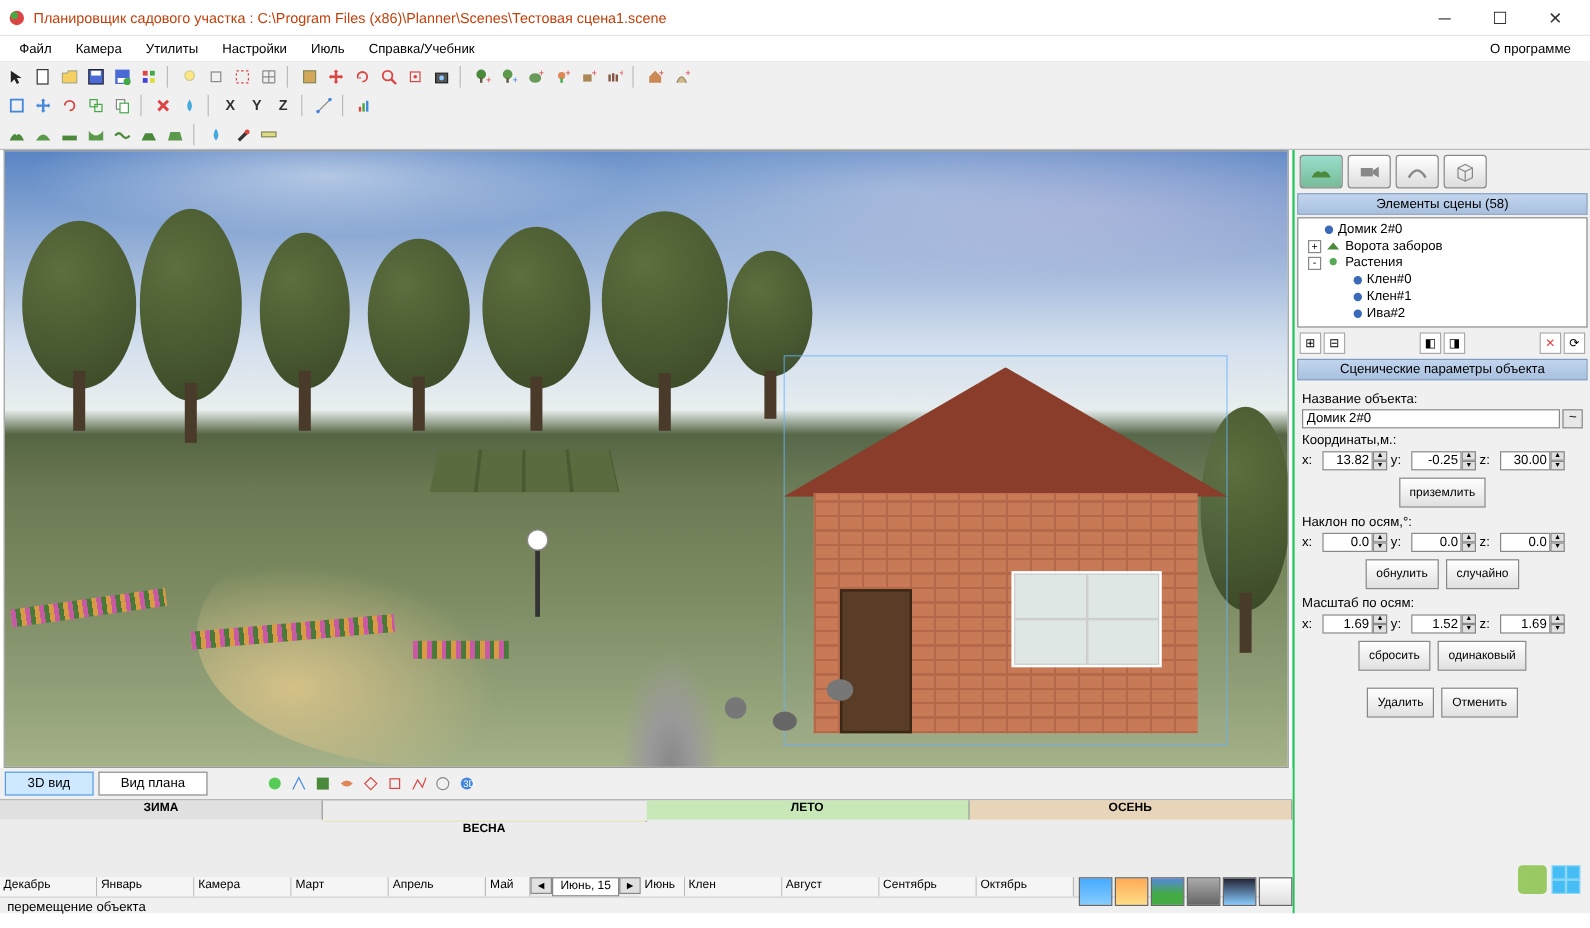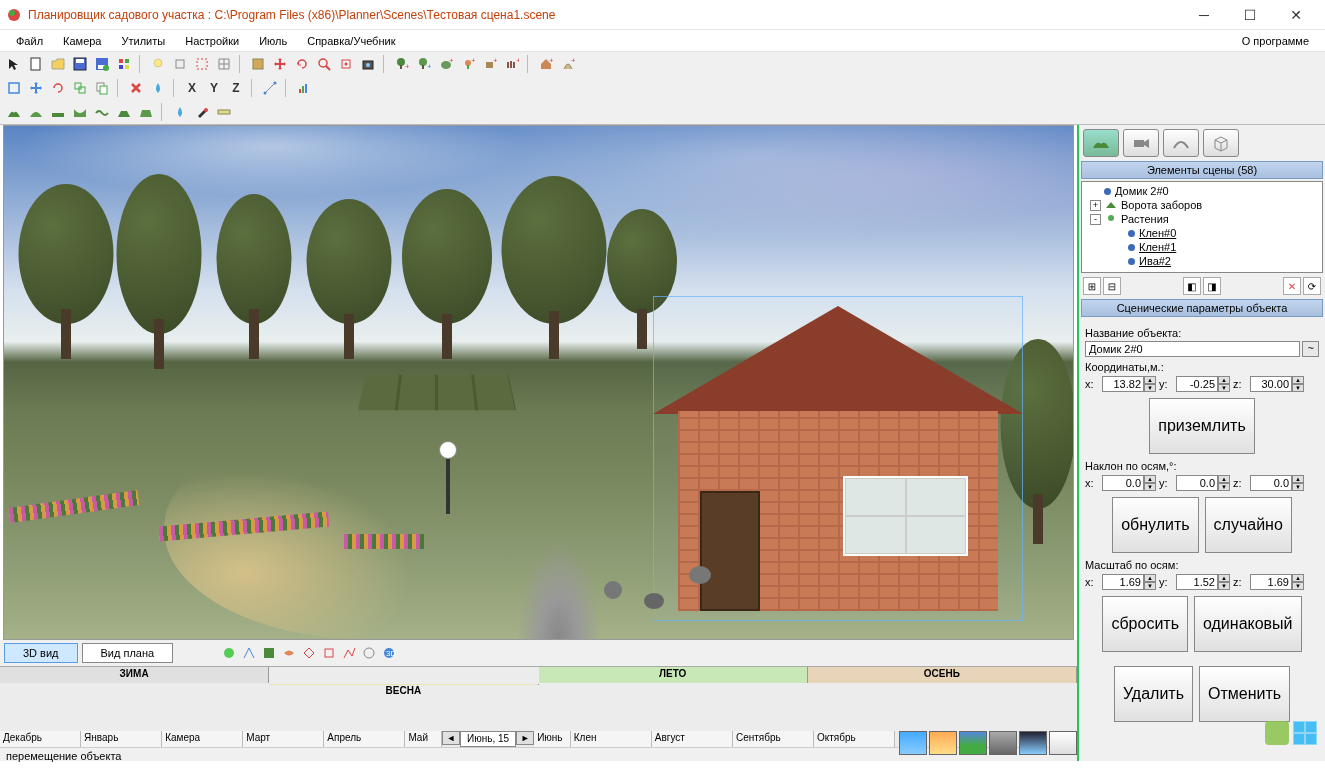--- a/index.html
+++ b/index.html
@@ -73,37 +73,37 @@
 
 .rpanel { width: 246px; background: #f0f0f0; display: flex; flex-direction: column; padding: 2px; gap: 2px; }
 .rp-tabs { display: flex; gap: 4px; padding: 2px; }
 .rp-tab { width: 36px; height: 28px; border: 1px solid #888; background: linear-gradient(#fff,#ddd); border-radius: 3px; display: flex; align-items: center; justify-content: center; cursor: pointer; }
 .rp-tab.active { background: linear-gradient(#9dc,#7b9); }
 .rp-header { background: linear-gradient(#c2d5ee,#a8c0de); text-align: center; padding: 2px; font-size: 11px; border: 1px solid #7a9ac0; }
 .tree-list { background: #fff; border: 1px solid #888; height: 92px; overflow-y: auto; font-size: 11px; padding: 2px; }
 .tree-item { display: flex; align-items: center; gap: 4px; padding: 1px 0 1px 20px; cursor: pointer; }
 .tree-item .exp { width: 11px; height: 11px; border: 1px solid #888; text-align: center; line-height: 9px; font-size: 9px; margin-left: -14px; }
 .tree-item .dot { width: 7px; height: 7px; background: #3a6ab8; border-radius: 50%; }
-.tree-item.indent { padding-left: 44px; text-decoration: underline; }
+.tree-item.indent { padding-left: 44px; }
 
 .rp-icons { display: flex; justify-content: space-between; padding: 2px; }
 .rp-icons .grp { display: flex; gap: 2px; }
 .rp-icons .ic { width: 18px; height: 18px; border: 1px solid #aaa; background: #fff; cursor: pointer; display: flex; align-items: center; justify-content: center; font-size: 10px; }
 
 .props { background: #f0f0f0; padding: 4px; font-size: 11px; flex: 1; }
 .props label { display: block; margin: 4px 0 2px; }
 .props input[type=text] { width: 100%; padding: 1px 3px; border: 1px solid #888; background: #fff; font-size: 11px; }
 .coord-row { display: flex; align-items: center; gap: 3px; margin: 3px 0; }
 .coord-row span.lbl { width: 14px; }
 .spin { display: flex; align-items: center; }
 .spin input { width: 42px; text-align: right; padding: 1px 2px; border: 1px solid #888; font-size: 11px; }
 .spin .arrows { display: flex; flex-direction: column; }
 .spin .arrows div { width: 12px; height: 8px; background: #e0e0e0; border: 1px solid #888; font-size: 6px; line-height: 6px; text-align: center; cursor: pointer; }
 .btn-row { display: flex; gap: 6px; justify-content: center; margin: 6px 0; }
-.pbtn { padding: 18px 8px; border: 1px solid #888; background: linear-gradient(#fff,#e0e0e0); cursor: pointer; font-size: 16px; text-align: center; }
+.pbtn { padding: 6px 8px; border: 1px solid #888; background: linear-gradient(#fff,#e0e0e0); cursor: pointer; font-size: 10px; text-align: center; }
 .tilde { width: 18px; border: 1px solid #888; background: #e8e8e8; text-align: center; cursor: pointer; }
 
 .logo-corner { position: absolute; right: 8px; bottom: 28px; display: flex; align-items: center; gap: 4px; opacity: .85; }
 .logo-corner .g { width: 24px; height: 24px; background: #8bc34a; border-radius: 4px; }
 .logo-corner .w { width: 24px; height: 24px; background: #29b6f6; display: grid; grid-template-columns: 1fr 1fr; grid-template-rows: 1fr 1fr; }
 .logo-corner .w div { border: .5px solid rgba(255,255,255,.4); }
 </style>
 </head>
 <body>
 

